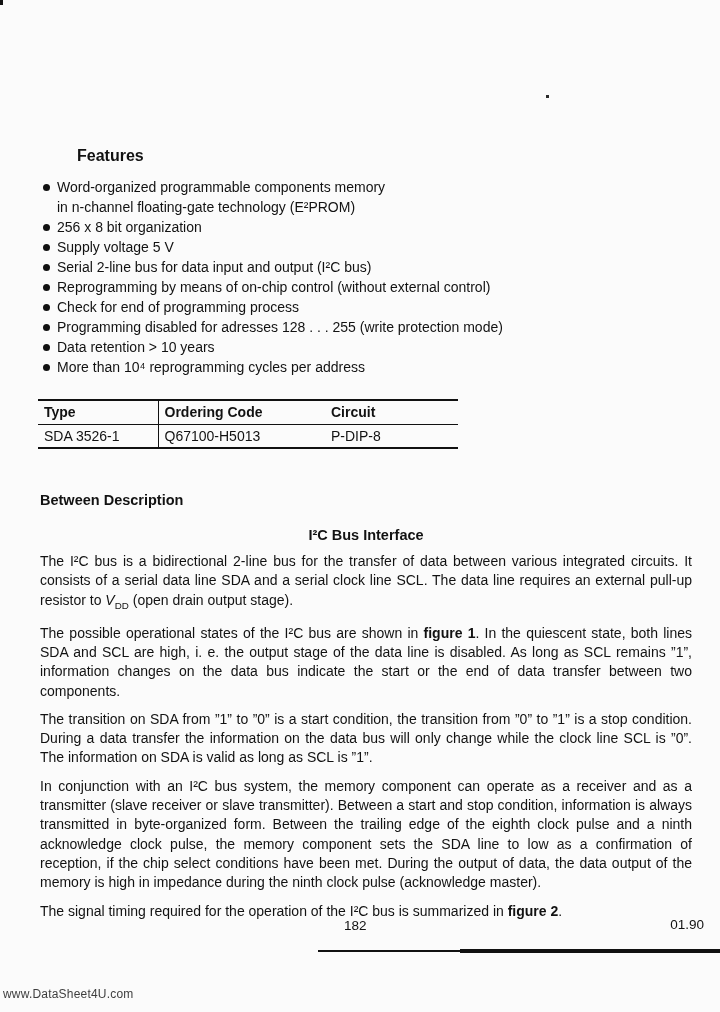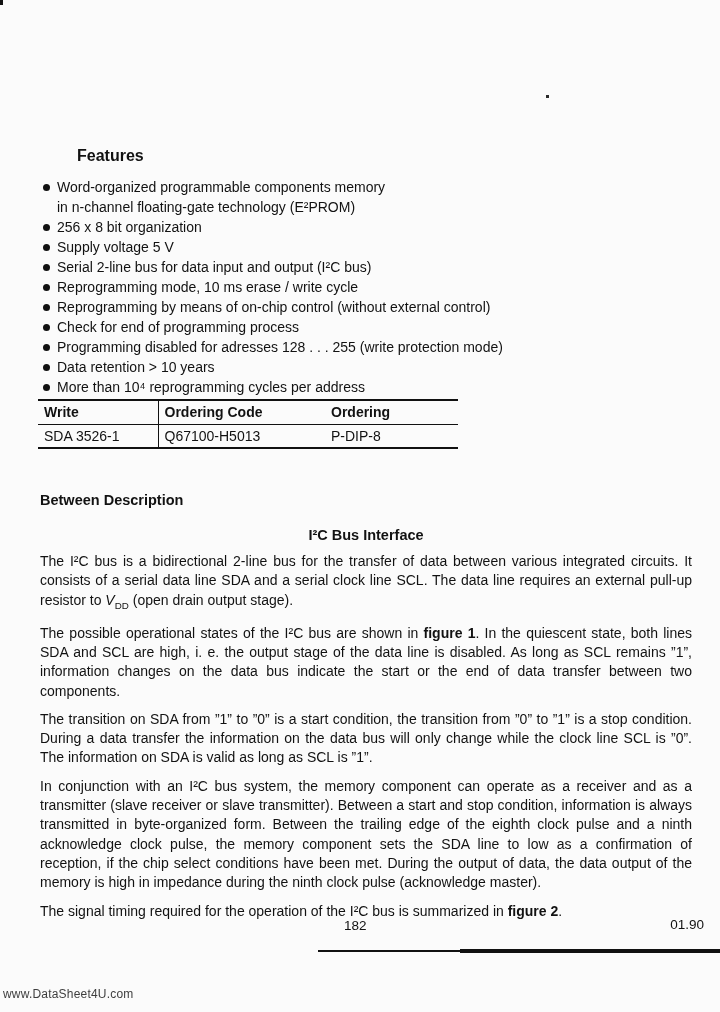--- a/index.html
+++ b/index.html
@@ -95,26 +95,20 @@
       </li>
       <li class="feature">
         <span class="bullet"></span>
         <span class="ftext">
             <span class="fline">Serial 2-line bus for data input and output (I²C bus)</span>
           </span>
       </li>
       <li class="feature">
         <span class="bullet"></span>
         <span class="ftext">
-            <span class="fline">Reprogramming mode, 10 ms erase / write cycle</span>
-          </span>
-      </li>
-      <li class="feature">
-        <span class="bullet"></span>
-        <span class="ftext">
             <span class="fline">Reprogramming by means of on-chip control (without external control)</span>
           </span>
       </li>
       <li class="feature">
         <span class="bullet"></span>
         <span class="ftext">
             <span class="fline">Check for end of programming process</span>
           </span>
       </li>
       <li class="feature">
@@ -140,23 +134,23 @@
 
   <div class="order-table">
     <table>
       <colgroup>
           <col class="c1">
           <col class="c2">
           <col class="c3">
         </colgroup>
       <thead>
         <tr>
-          <th class="vline">Write</th>
+          <th class="vline">Type</th>
           <th>Ordering Code</th>
-          <th>Ordering</th>
+          <th>Circuit</th>
         </tr>
       </thead>
       <tbody>
         <tr>
           <td class="vline">SDA 3526-1</td>
           <td>Q67100-H5013</td>
           <td>P-DIP-8</td>
         </tr>
       </tbody>
     </table>

